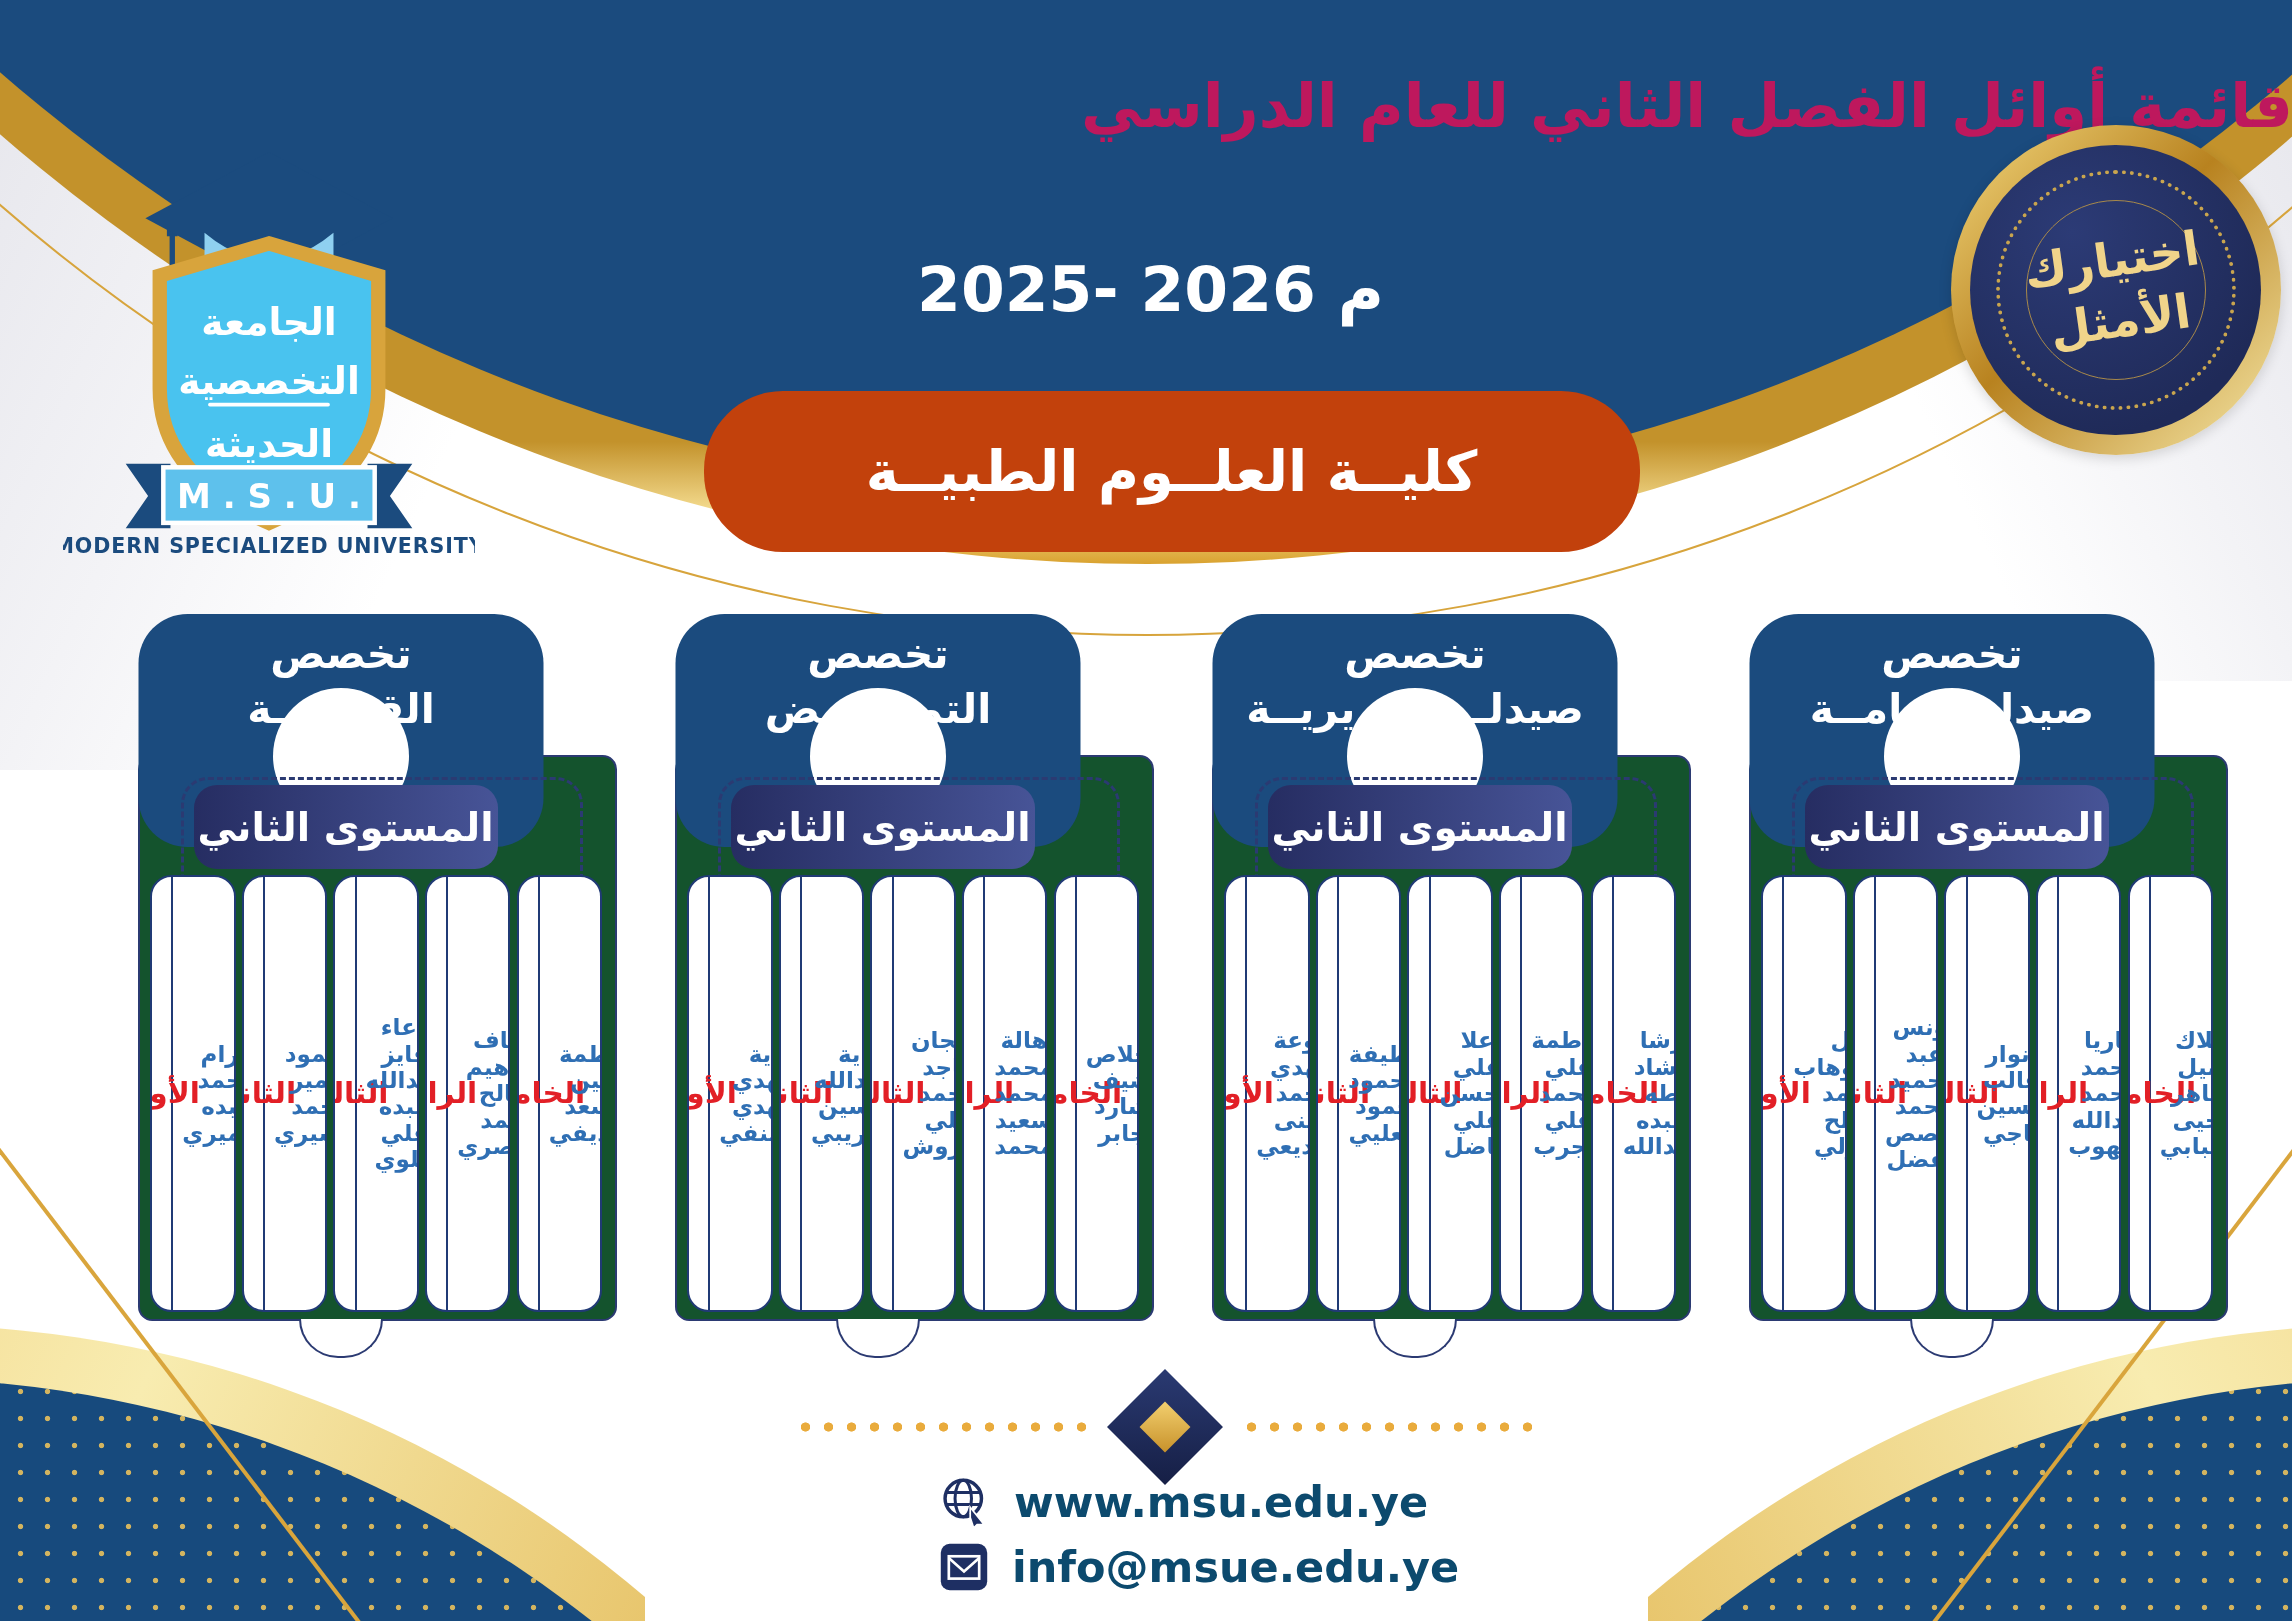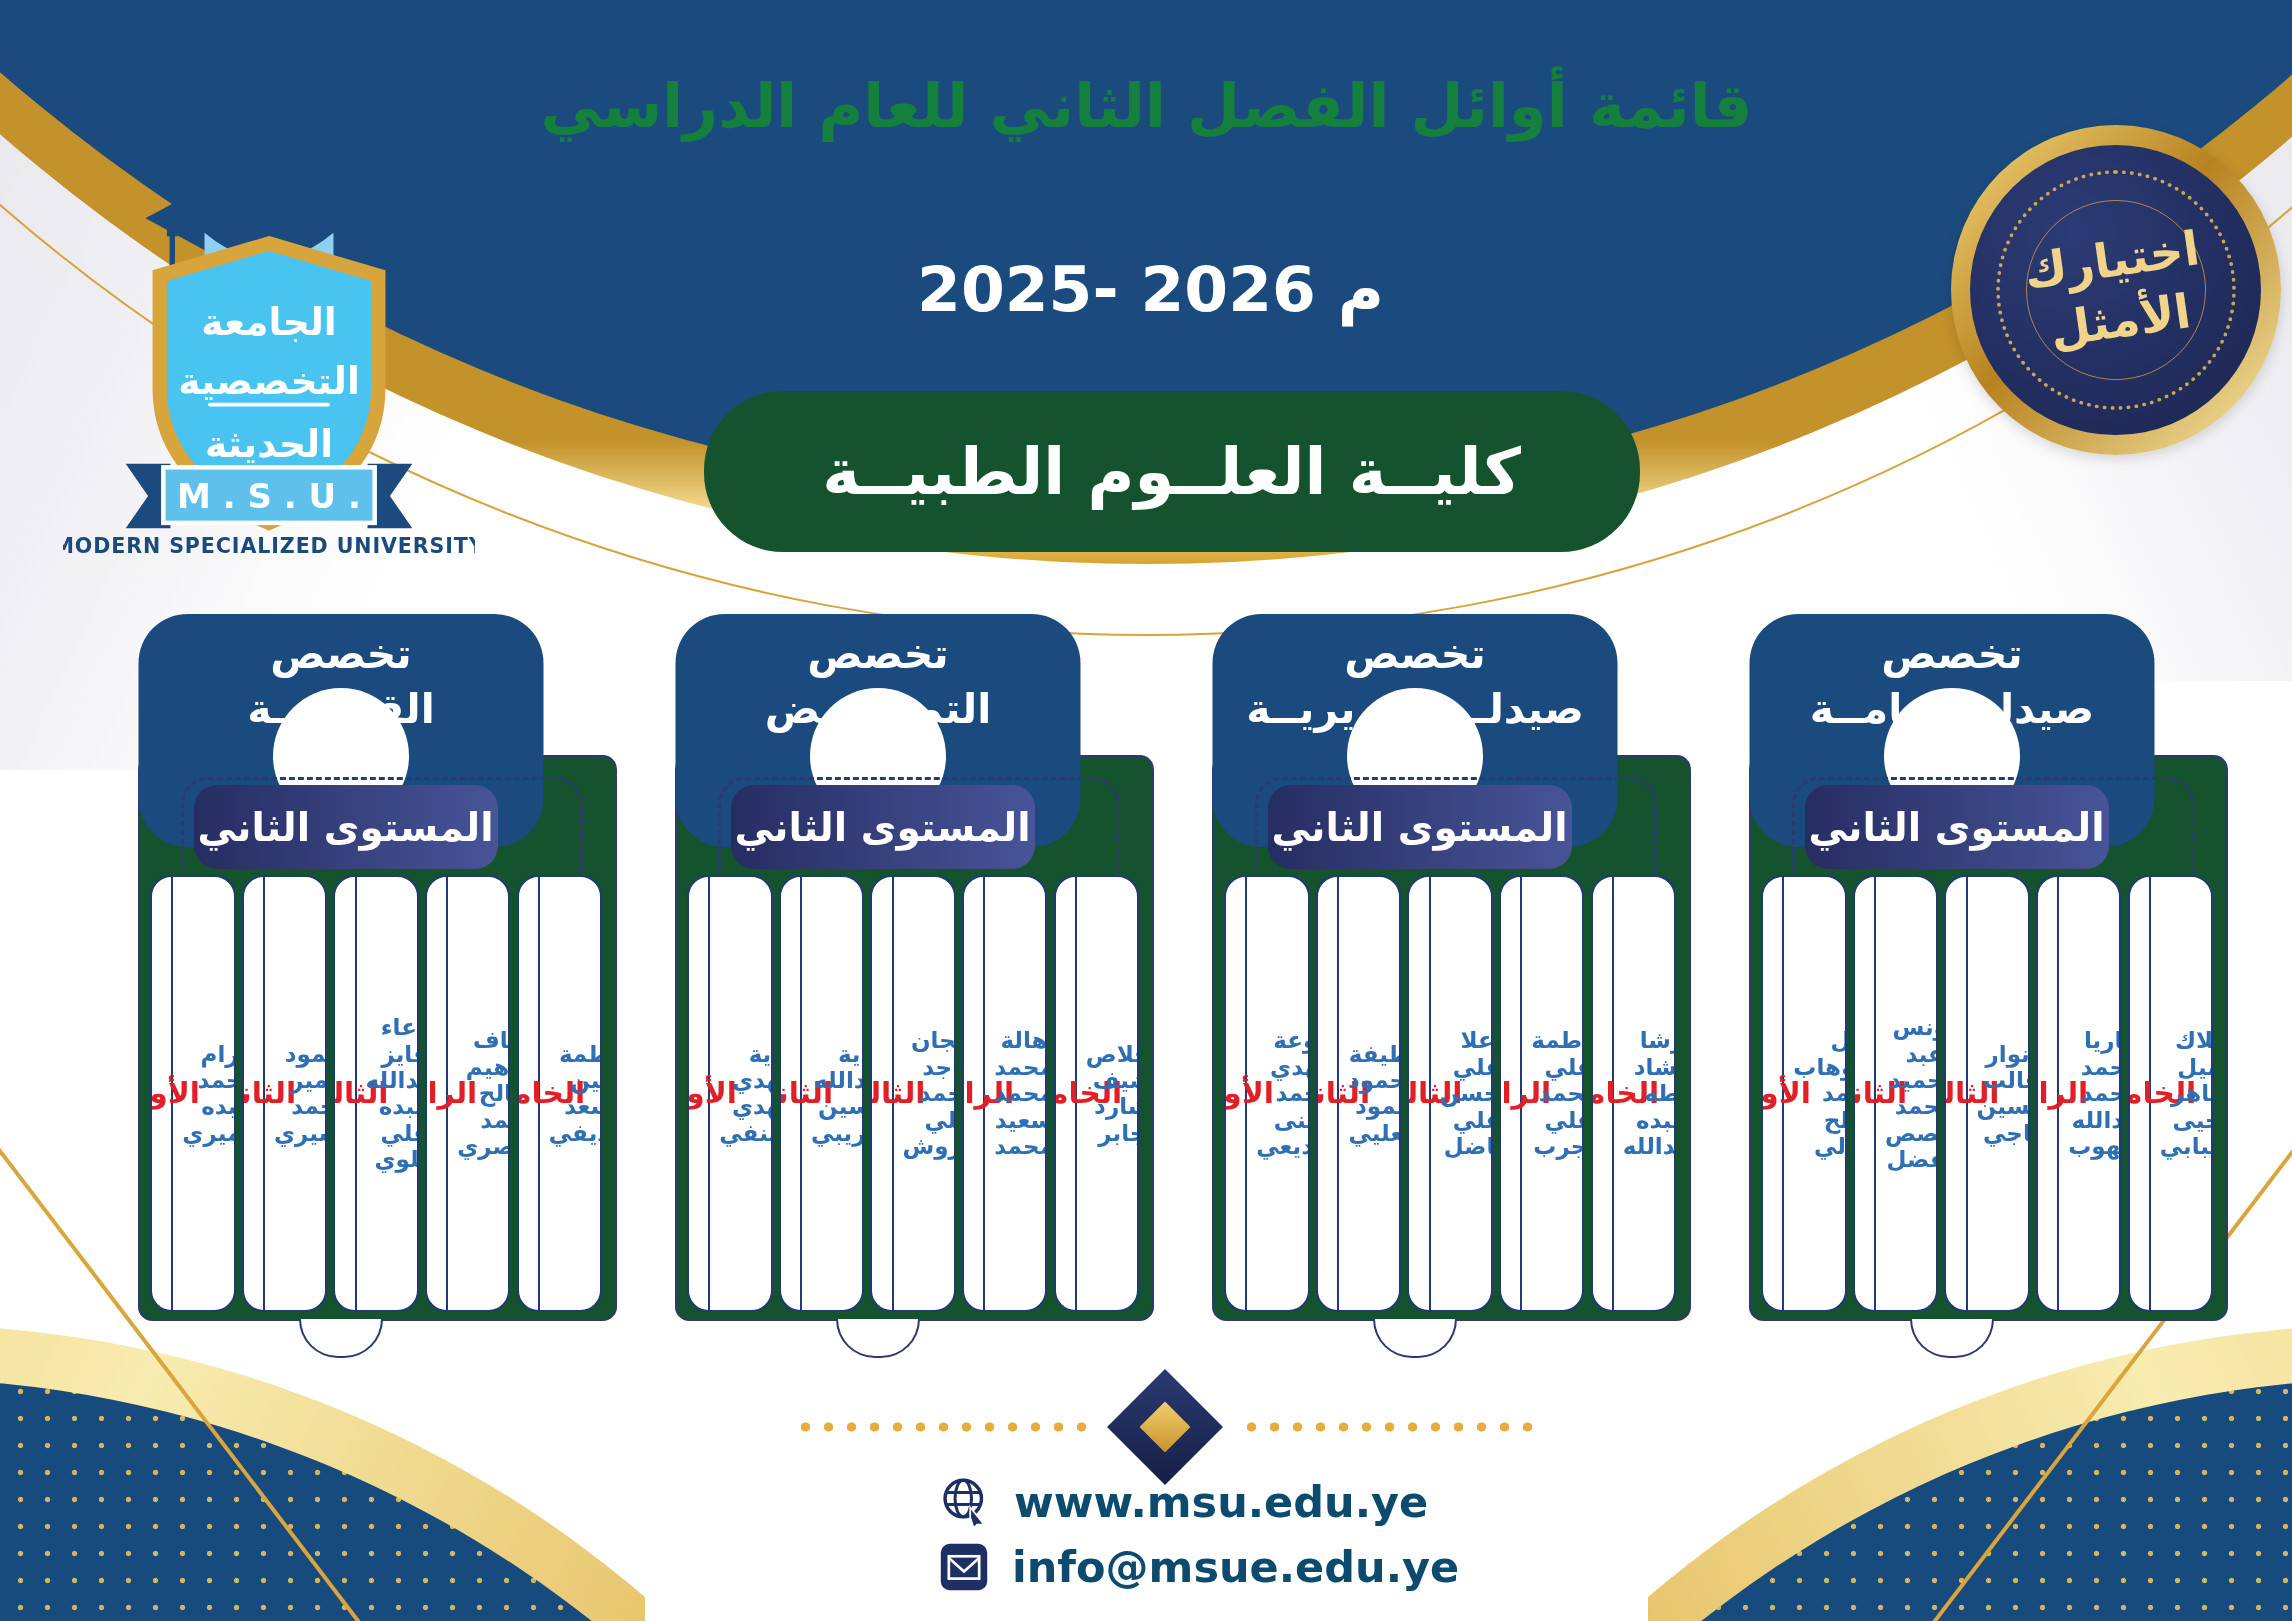--- a/index.html
+++ b/index.html
@@ -13,43 +13,43 @@
     background:linear-gradient(115deg,#e6e6ec 0%,#f3f3f6 40%,#ffffff 72%); }
   .sheen-right { position:absolute; right:0; top:0; width:466px; height:681px; z-index:0;
     background:linear-gradient(245deg,#e6e6ec 0%,#f3f3f6 40%,#ffffff 72%); }
 
   
   .header-wrap { position:absolute; left:0; top:0; width:2293px; height:734px; overflow:hidden; z-index:1; }
   .hdr-circle { position:absolute; left:50%; width:3493px; height:3493px; margin-left:-1746px; border-radius:50%; }
   .hdr-ring  { top:-2857px; background:transparent; border:2.7px solid #d7a43c; }
   .hdr-gold  { top:-2929px; background:linear-gradient(to bottom,#c3922b 96.5%,#f7e095 98.6%,#d9a22f 100%); }
   .hdr-blue  { top:-2991px; background:#1b4b7e; }
-  .hdr-title1 { position:absolute; left:0; right:0; top:70px; text-align:center; color:#15803d;
+  .hdr-title1 { position:absolute; left:0; right:0; top:70px; color:#be185d;
     font-size:61px; font-weight:bold; z-index:3; }
   .hdr-title2 { position:absolute; left:0; right:0; top:253px; text-align:center; color:#ffffff;
     font-size:63px; font-weight:bold; z-index:3; }
 
   
   .logo { position:absolute; left:63px; top:109px; width:412px; height:448px; z-index:6; }
 
   
   .badge { position:absolute; right:12.5px; top:125px; width:330px; height:330px; border-radius:50%; z-index:6;
     background:linear-gradient(135deg,#f3d87e 0%,#b8821f 45%,#f7e9a9 100%);
     box-shadow:0 3.6px 12.5px rgba(0,0,0,.15); }
   .badge-navy { position:absolute; inset:19.7px; border-radius:50%;
     background:radial-gradient(circle at 35% 30%, #2c3b76 0%, #1f2a58 75%); }
   .badge-dots { position:absolute; inset:45px; border-radius:50%; border:4.5px dotted #c9a54e; }
   .badge-line { position:absolute; inset:75px; border-radius:50%; border:1.8px solid #a8894a; }
   .badge-text { position:absolute; inset:0; display:flex; flex-direction:column; align-items:center;
     justify-content:center; gap:5.4px; transform:rotate(-8deg); color:#f0d48a; font-weight:bold; font-size:47px; }
 
   
   .college { position:absolute; left:50%; top:391px; transform:translateX(calc(-50% + 25px));
-    width:936px; height:161px; background:#14532d; border-radius:79px; z-index:6;
-    display:flex; align-items:center; justify-content:center; color:#fff; font-size:64px; font-weight:bold; }
+    width:936px; height:161px; background:#c2410c; border-radius:79px; z-index:6;
+    display:flex; align-items:center; justify-content:center; color:#fff; font-size:56px; font-weight:bold; }
 
   
   .columns { position:absolute; left:0; top:614px; width:2293px; height:770px; z-index:4;
     display:flex; justify-content:center; gap:58px; }
   .column { position:relative; width:479px; height:770px; }
   .bubble { position:absolute; z-index:1; left:50%; transform:translateX(-50%); top:0;
     width:405px; height:233px; background:#1b4b7e; border-radius:49px;
     display:flex; flex-direction:column; align-items:center; padding-top:16px; gap:5.4px;
     color:#fff; font-weight:bold; }
   .bubble-line1 { font-size:41px; line-height:1.2; }

